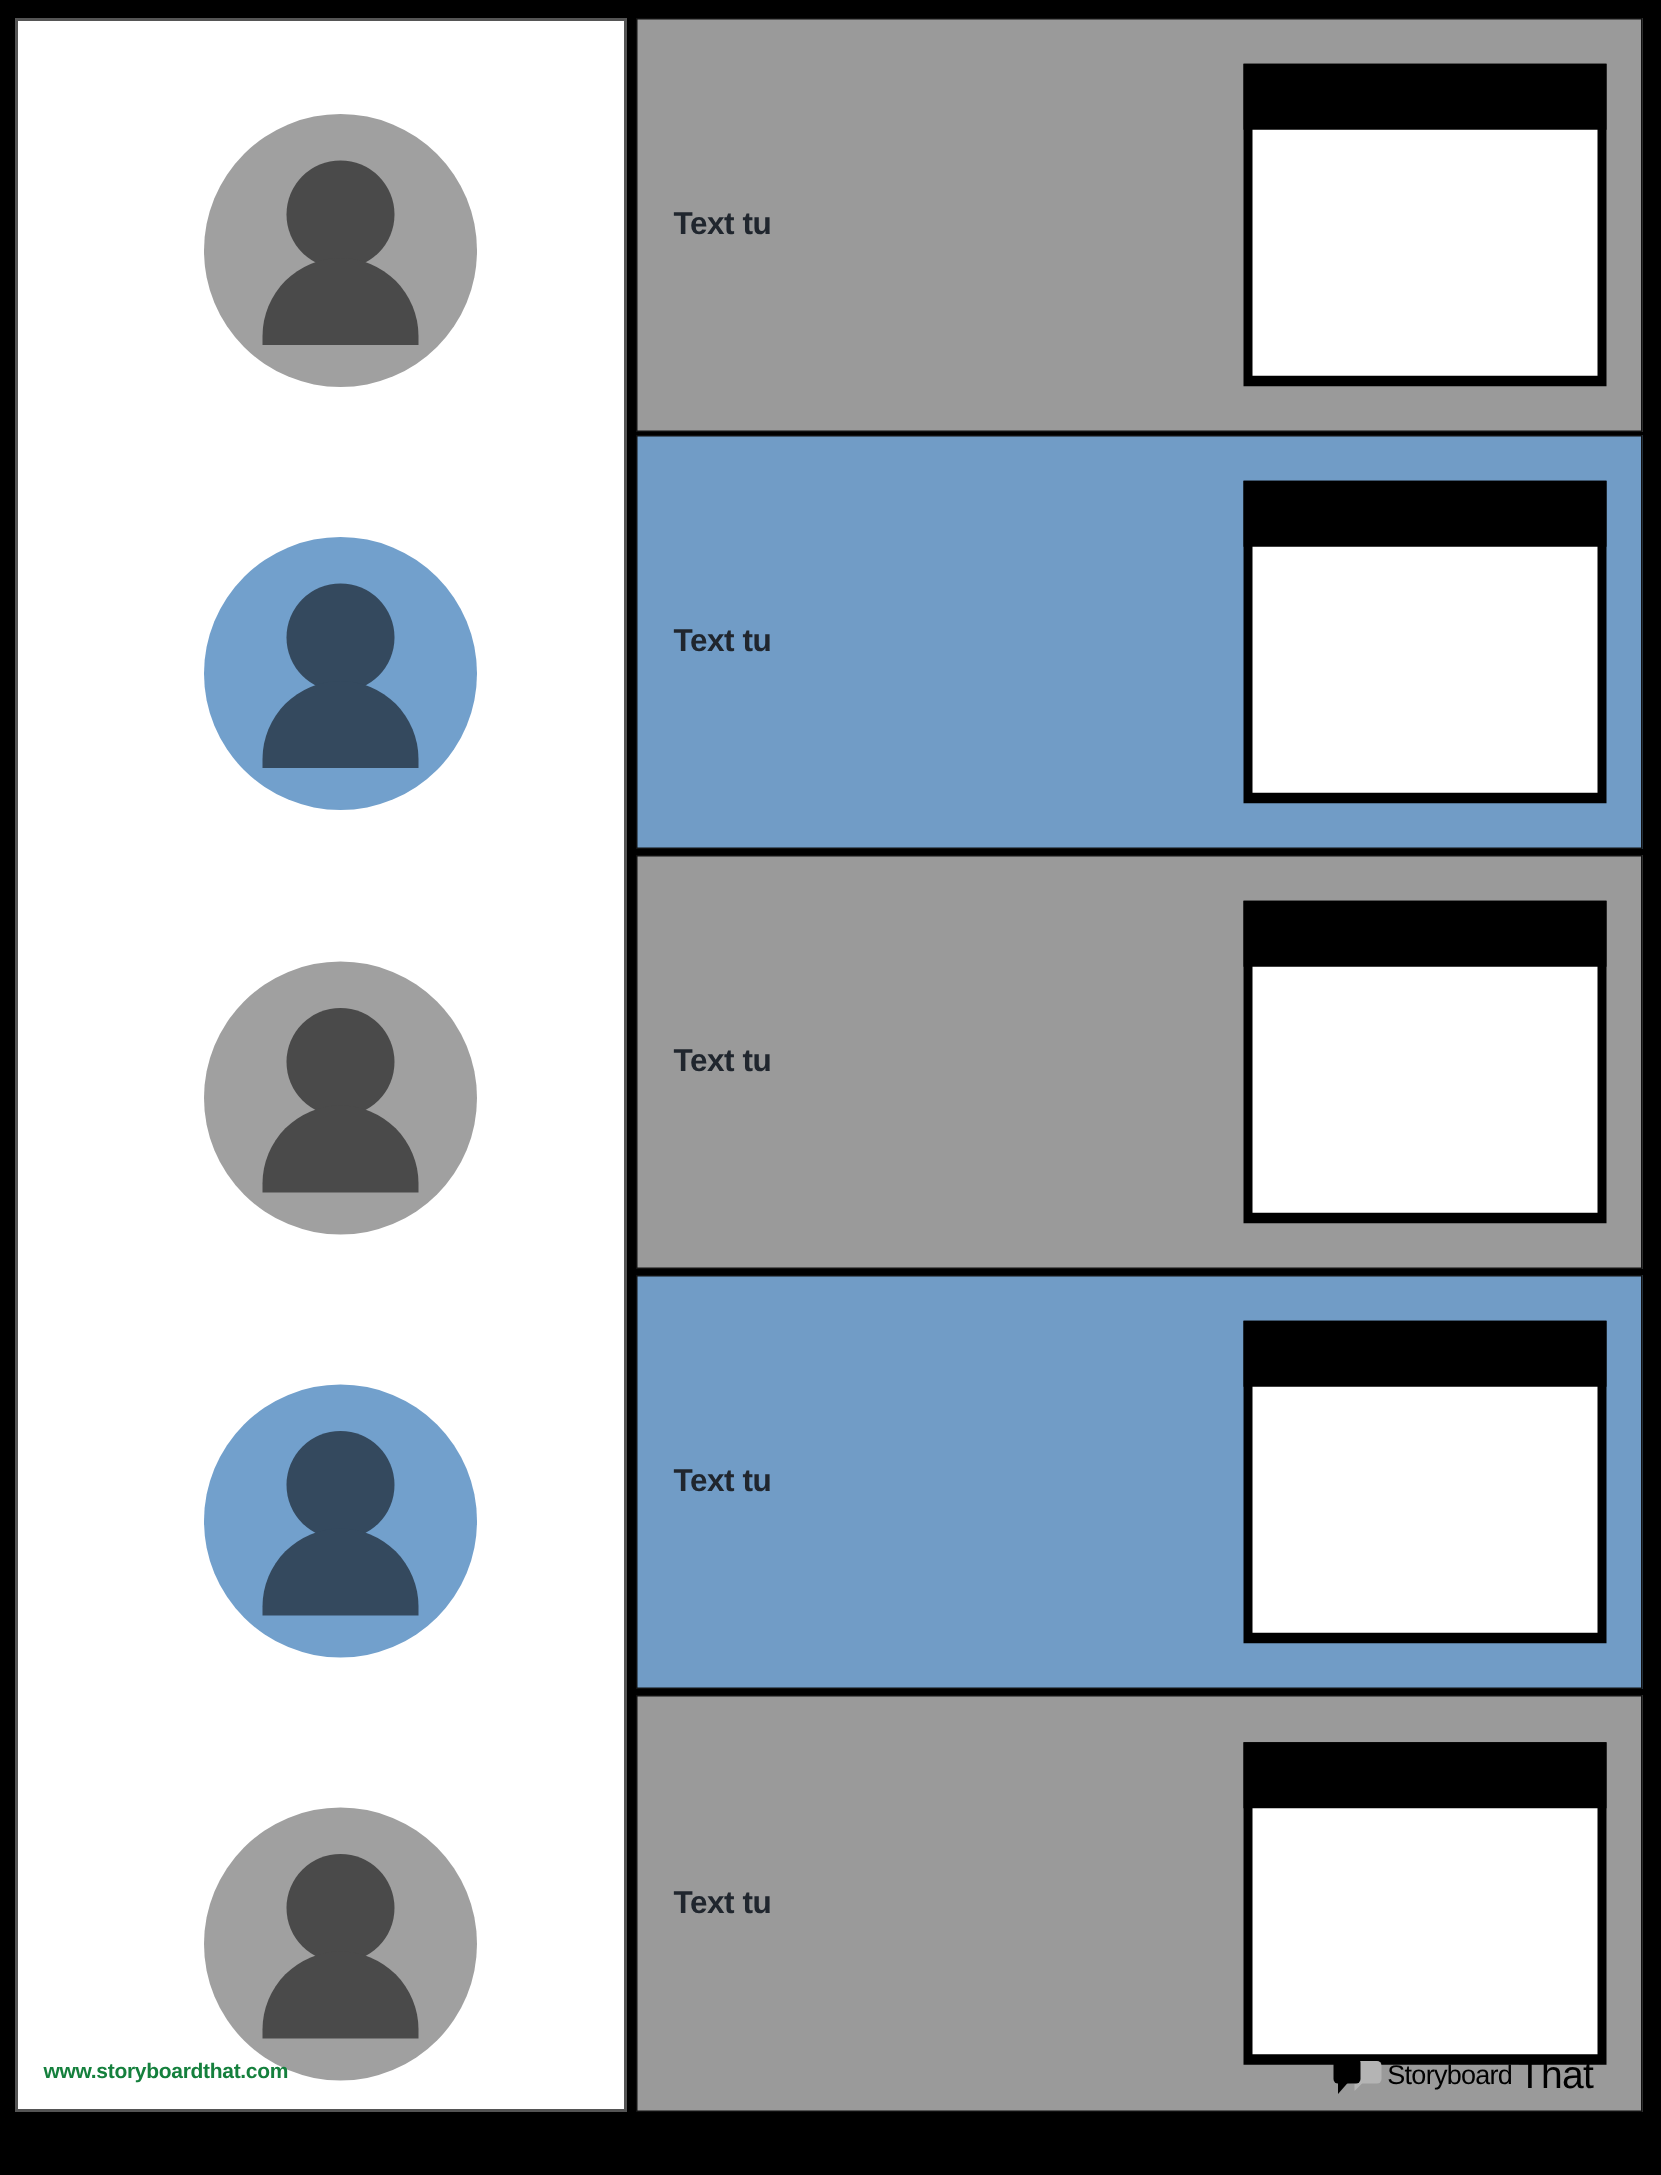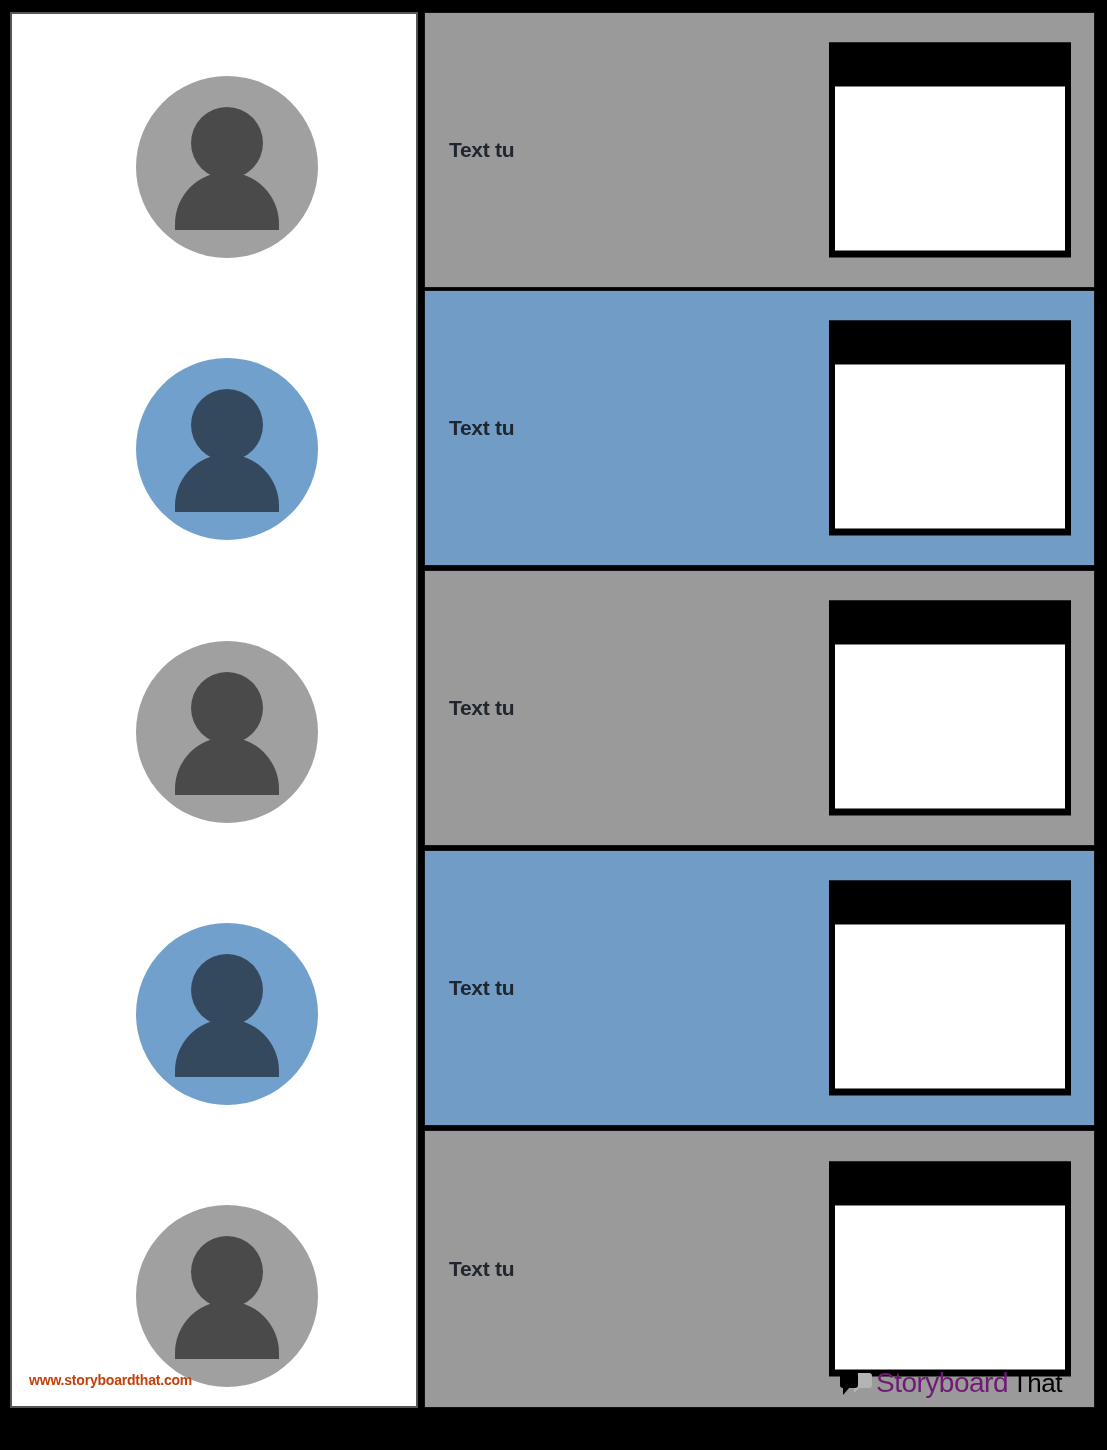--- a/index.html
+++ b/index.html
@@ -72,21 +72,21 @@
   .avatar.blue                { background: #72A0CC; }
   .avatar.blue  .av-head,
   .avatar.blue  .av-body      { background: #34495E; }
 
   #site-url {
     position: absolute;
     left: 17px;
     bottom: 18px;
     font-size: 14px;
     font-weight: bold;
-    color: #c2410c;
+    color: #15803d;
     letter-spacing: -0.2px;
     white-space: nowrap;
   }
 
   
   #cell-column {
     position: absolute;
     left: 414px;
     top: 0px;
     width: 616px;
@@ -191,22 +191,22 @@
   }
   #watermark .bubble-front::after {
     content: "";
     position: absolute;
     left: 3px;
     bottom: -7px;
     border-left: 7px solid #000000;
     border-bottom: 8px solid transparent;
   }
   #watermark .wm-word-1 {
-    font-size: 28px;
-    color: #701a75;
+    font-size: 18px;
+    color: #000000;
     letter-spacing: -0.5px;
   }
   #watermark .wm-word-2 {
     font-size: 26px;
     color: #000000;
     letter-spacing: -0.5px;
   }
 </style>
 </head>
 <body>

